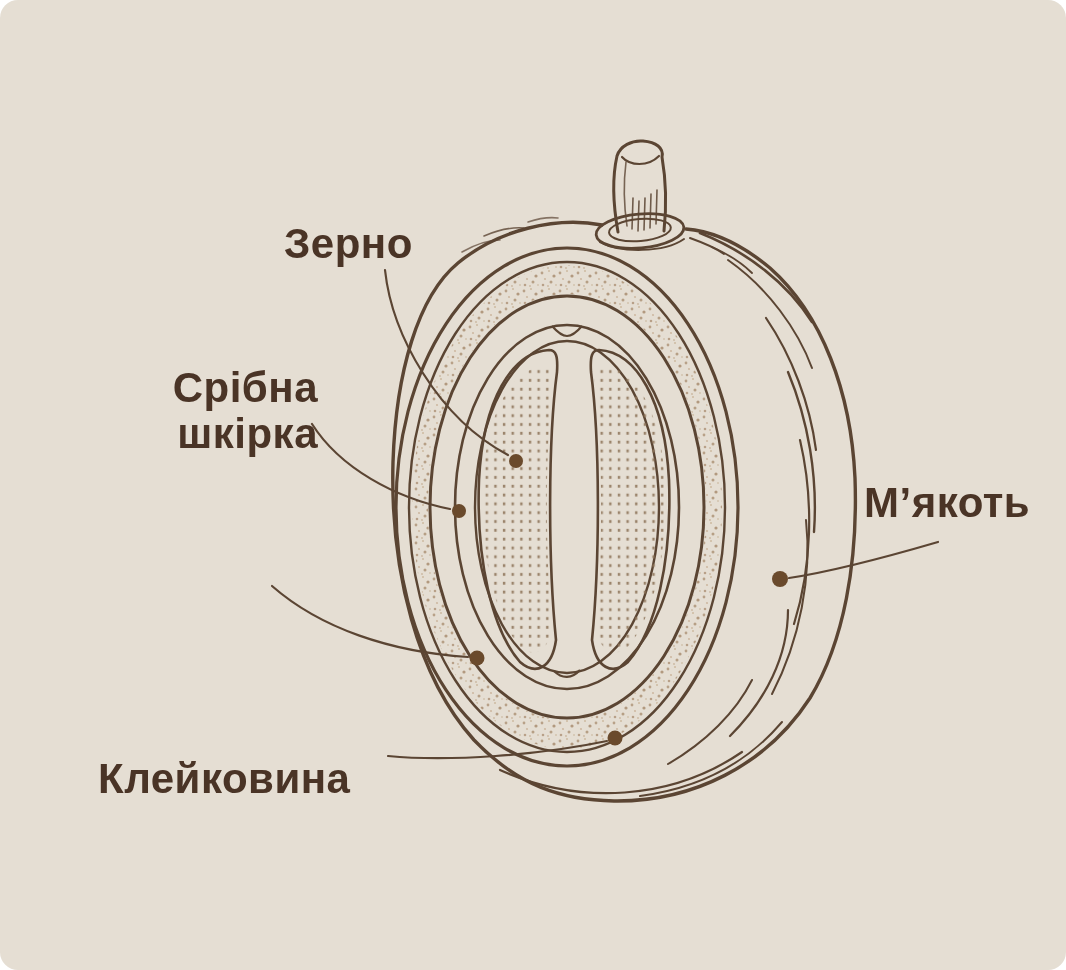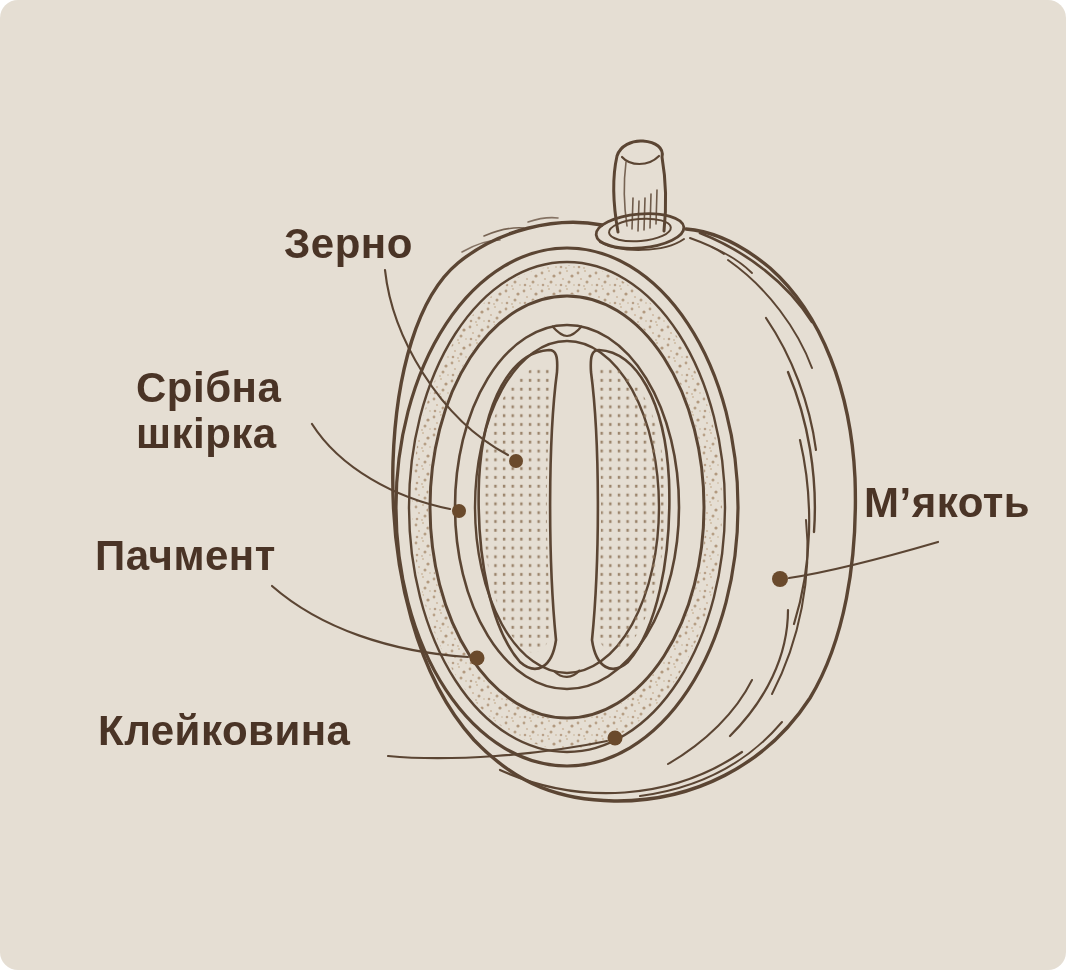--- a/index.html
+++ b/index.html
@@ -15,23 +15,23 @@
   .lbl{
     position:absolute;
     font-weight:700;
     font-size:42px;
     line-height:1.1;
     letter-spacing:.5px;
     color:#4a3426;
     white-space:pre-line;
   }
   #lbl-bean{left:284px;top:221px;}
-  #lbl-silver{left:136px;top:365px;width:182px;text-align:left;}
+  #lbl-silver{left:136px;top:365px;width:182px;text-align:right;}
   #lbl-parchment{left:95px;top:533px;}
-  #lbl-mucilage{left:98px;top:708px;}
+  #lbl-mucilage{left:98px;top:756px;}
   #lbl-pulp{left:864px;top:480px;text-align:center;}
 </style>
 </head>
 <body>
 
 <div class="stage">
 
   <svg class="art" width="1066" height="970" viewBox="0 0 1066 970">
     <defs>
       <pattern id="beanDots" patternUnits="userSpaceOnUse" width="9.6" height="9.8">
@@ -140,17 +140,16 @@
       <circle cx="516" cy="461" r="7"></circle>
       <circle cx="459" cy="511" r="7"></circle>
       <circle cx="477" cy="658" r="7.5"></circle>
       <circle cx="615" cy="738" r="7.5"></circle>
       <circle cx="780" cy="579" r="8"></circle>
     </g>
   </svg>
 
   <div class="lbl" id="lbl-bean">Зерно</div>
   <div class="lbl" id="lbl-silver">Срібна шкірка</div>
-  <div class="lbl" id="lbl-parchment">Пачмент</div>
   <div class="lbl" id="lbl-mucilage">Клейковина</div>
   <div class="lbl" id="lbl-pulp">М’якоть</div>
 
 </div>
 
 </body></html>

